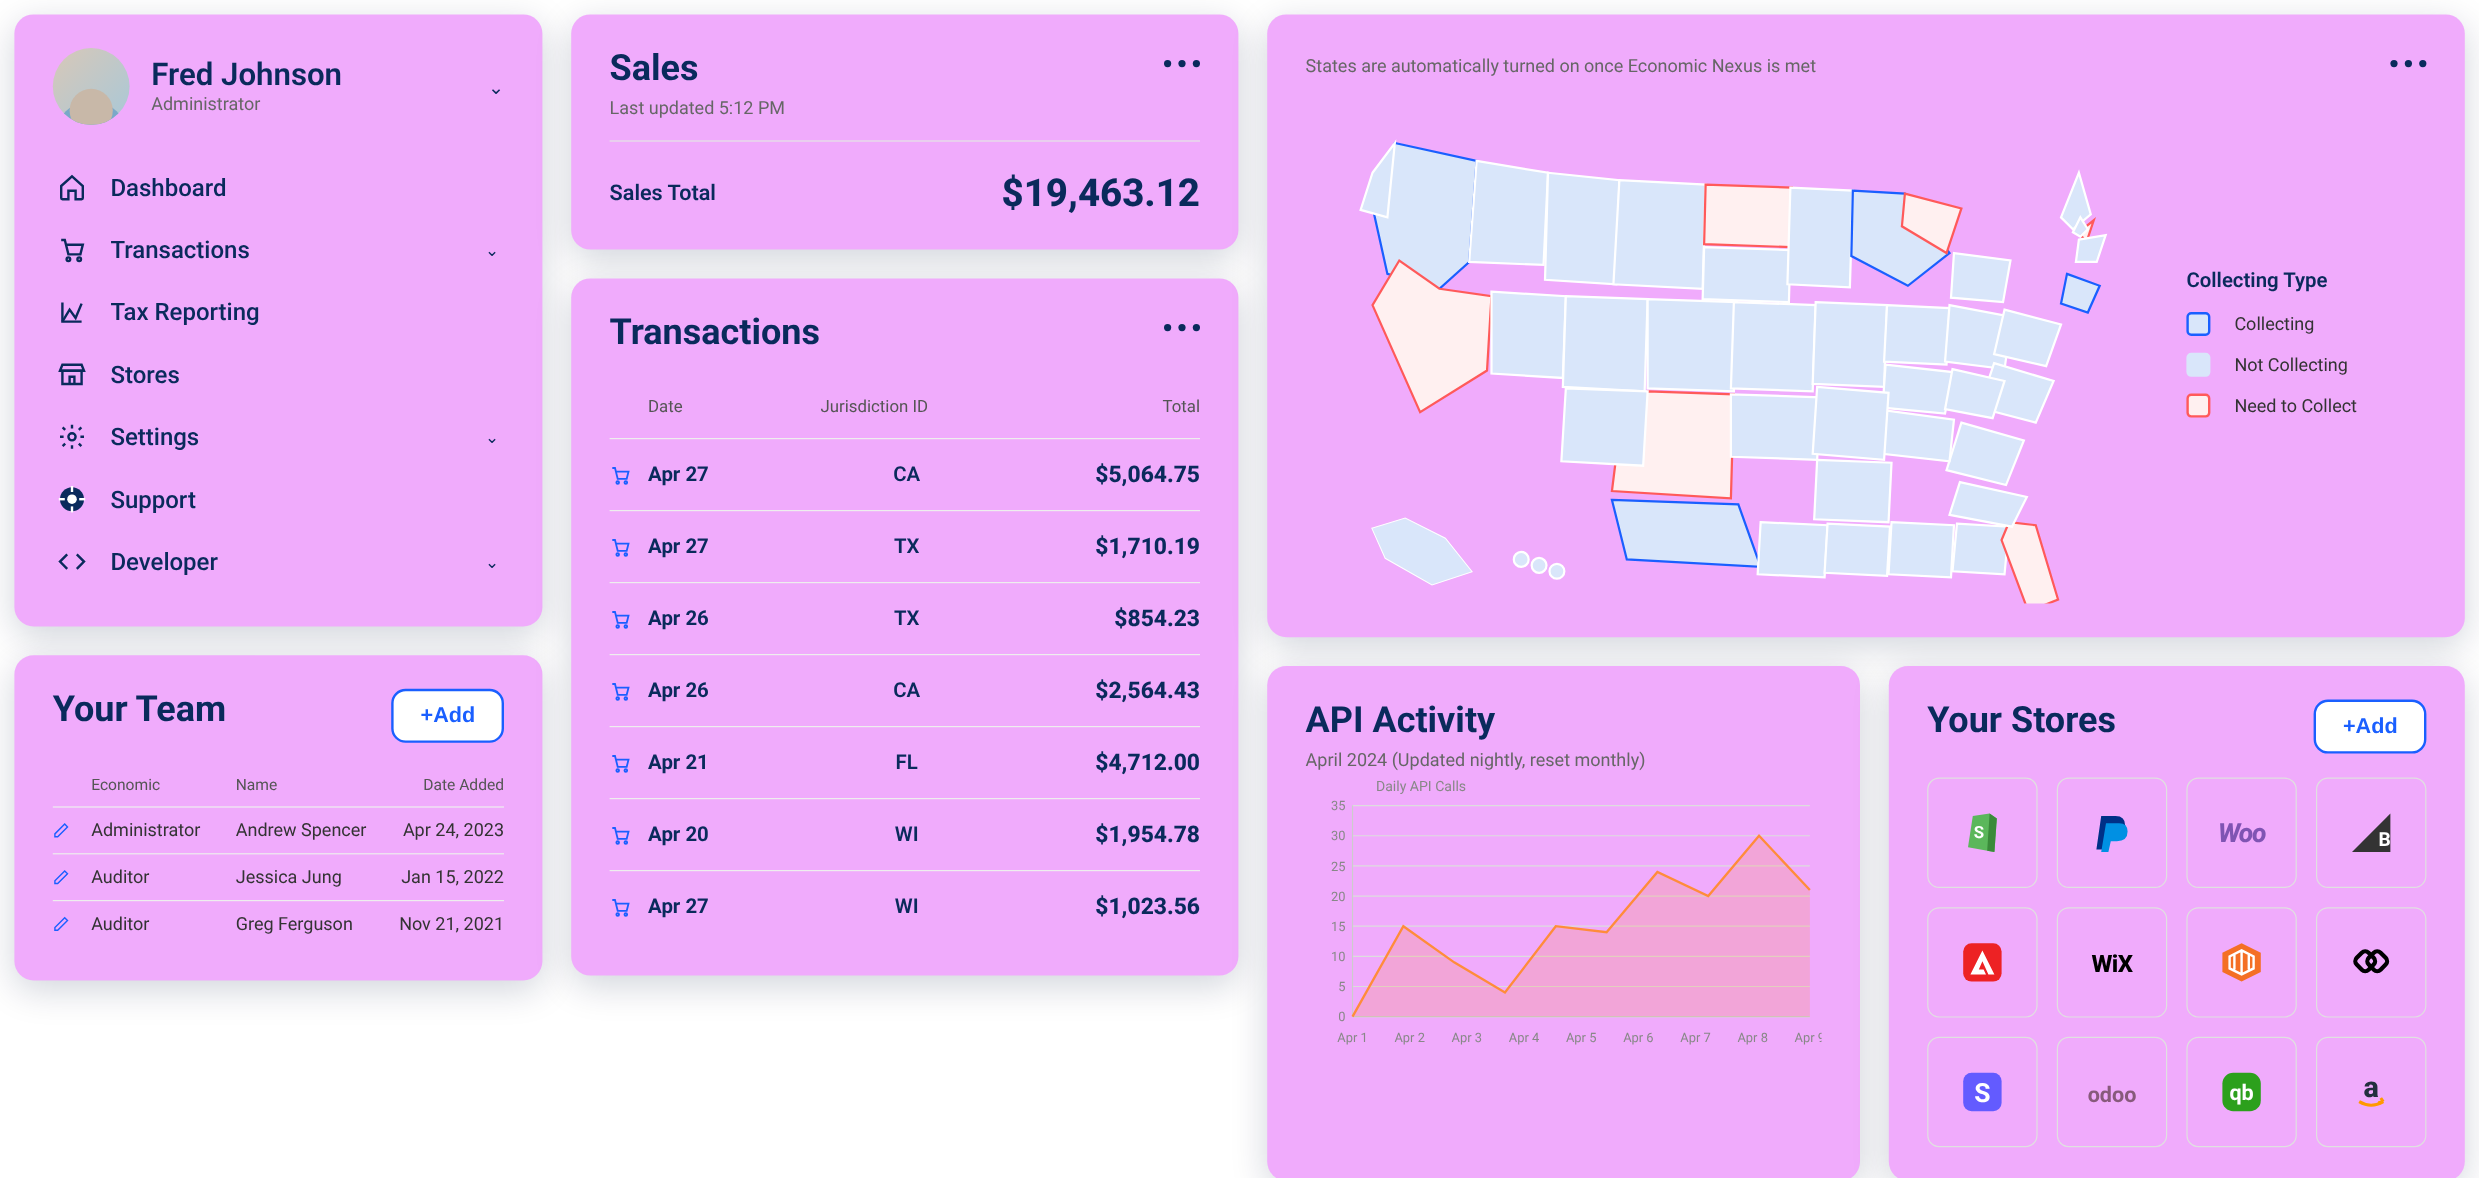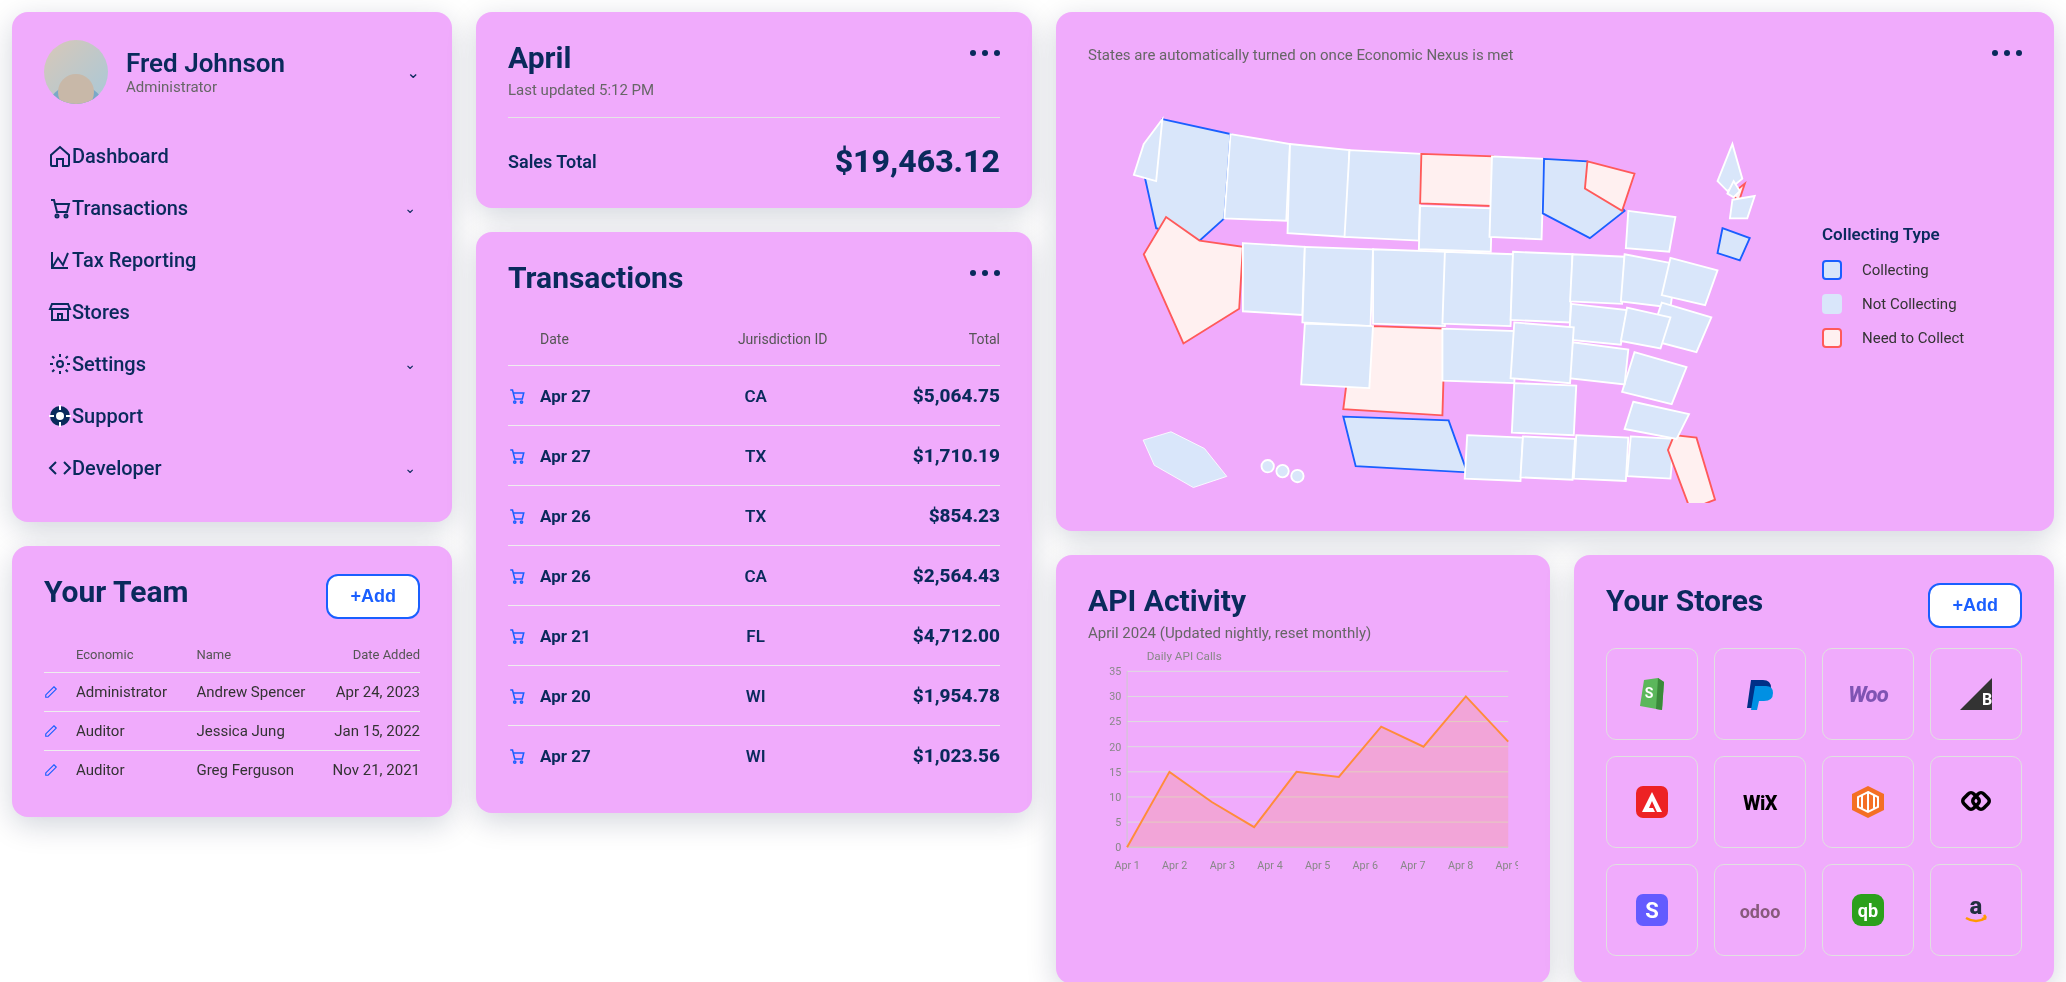--- a/index.html
+++ b/index.html
@@ -29,21 +29,21 @@
 
 
 .profile { display: flex; align-items: center; gap: 18px; margin-bottom: 26px; }
 .avatar { width: 64px; height: 64px; border-radius: 50%; background: linear-gradient(135deg,#d8c8b8 0%,#a8c8d8 100%); position: relative; overflow: hidden; }
 .avatar::after { content:''; position:absolute; bottom:-6px; left:50%; transform:translateX(-50%); width:36px; height:36px; border-radius:50%; background:#c8b8a8; }
 .avatar::before { content:''; position:absolute; bottom:-30px; left:50%; transform:translateX(-50%); width:60px; height:50px; border-radius:40px 40px 0 0; background:#7aa8c8; }
 .profile-name { font-size: 26px; font-weight: 600; color: #0a2a5c; }
 .profile-role { font-size: 15px; color: #666; }
 .chevron { margin-left: auto; color: #0a2a5c; font-size: 16px; }
 
-.nav-item { display: flex; align-items: center; padding: 14px 4px; cursor: pointer; color: #0a2a5c; }
+.nav-item { display: flex; align-items: center; gap: 20px; padding: 14px 4px; cursor: pointer; color: #0a2a5c; }
 .nav-icon { width: 24px; height: 24px; display: flex; align-items: center; justify-content: center; }
 .nav-label { font-size: 20px; font-weight: 500; color: #0a2a5c; }
 .nav-chevron { margin-left: auto; font-size: 14px; color: #0a2a5c; }
 
 
 .btn-add { border: 2px solid #1a5fff; color: #1a5fff; background: #fff; border-radius: 12px; padding: 10px 22px; font-size: 18px; font-weight: 600; cursor: pointer; text-align: right; }
 .team-table { width: 100%; margin-top: 18px; }
 .team-header, .team-row { display: grid; grid-template-columns: 24px 1.2fr 1.3fr 1fr; gap: 8px; align-items: center; padding: 10px 0; }
 .team-header { font-size: 13px; color: #555; }
 .team-header .c1 { grid-column: 2; }
@@ -55,21 +55,21 @@
 
 .sales-row { display: flex; justify-content: space-between; align-items: center; padding-top: 24px; border-top: 1px solid #e5e5e5; }
 .sales-label { font-size: 18px; font-weight: 600; color: #0a2a5c; }
 .sales-value { font-size: 32px; font-weight: 800; color: #0a2a5c; }
 
 
 .tx-table { margin-top: 18px; }
 .tx-header, .tx-row { display: grid; grid-template-columns: 32px 1fr 1fr 1.2fr; align-items: center; padding: 18px 0; }
 .tx-header { font-size: 14px; color: #555; border-bottom: 1px solid #eee; }
 .tx-header .ch1 { grid-column: 2; }
-.tx-header .ch2 { text-align: right; }
+.tx-header .ch2 { text-align: left; }
 .tx-header .ch3 { text-align: right; }
 .tx-row { border-bottom: 1px solid #eee; }
 .tx-row:last-child { border-bottom: none; }
 .cart-icon { color: #1a5fff; font-size: 18px; }
 .tx-date { font-size: 17px; font-weight: 700; color: #0a2a5c; }
 .tx-jur { font-size: 17px; font-weight: 600; color: #0a2a5c; text-align: center; }
 .tx-total { font-size: 19px; font-weight: 800; color: #0a2a5c; text-align: right; }
 
 
 .states-body { display: flex; gap: 40px; align-items: center; }
@@ -221,21 +221,21 @@
           </div>
         </div>
     </div>
   </div>
 </div>
 
 <div class="col col2">
   <div class="card">
     <div class="card-header">
       <div>
-        <div class="card-title">April</div>
+        <div class="card-title">Sales</div>
         <div class="card-subtitle">Last updated 5:12 PM</div>
       </div>
       <div class="dots">
           <span></span>
           <span></span>
           <span></span>
         </div>
     </div>
     <div class="sales-row">
       <div class="sales-label">Sales Total</div>

